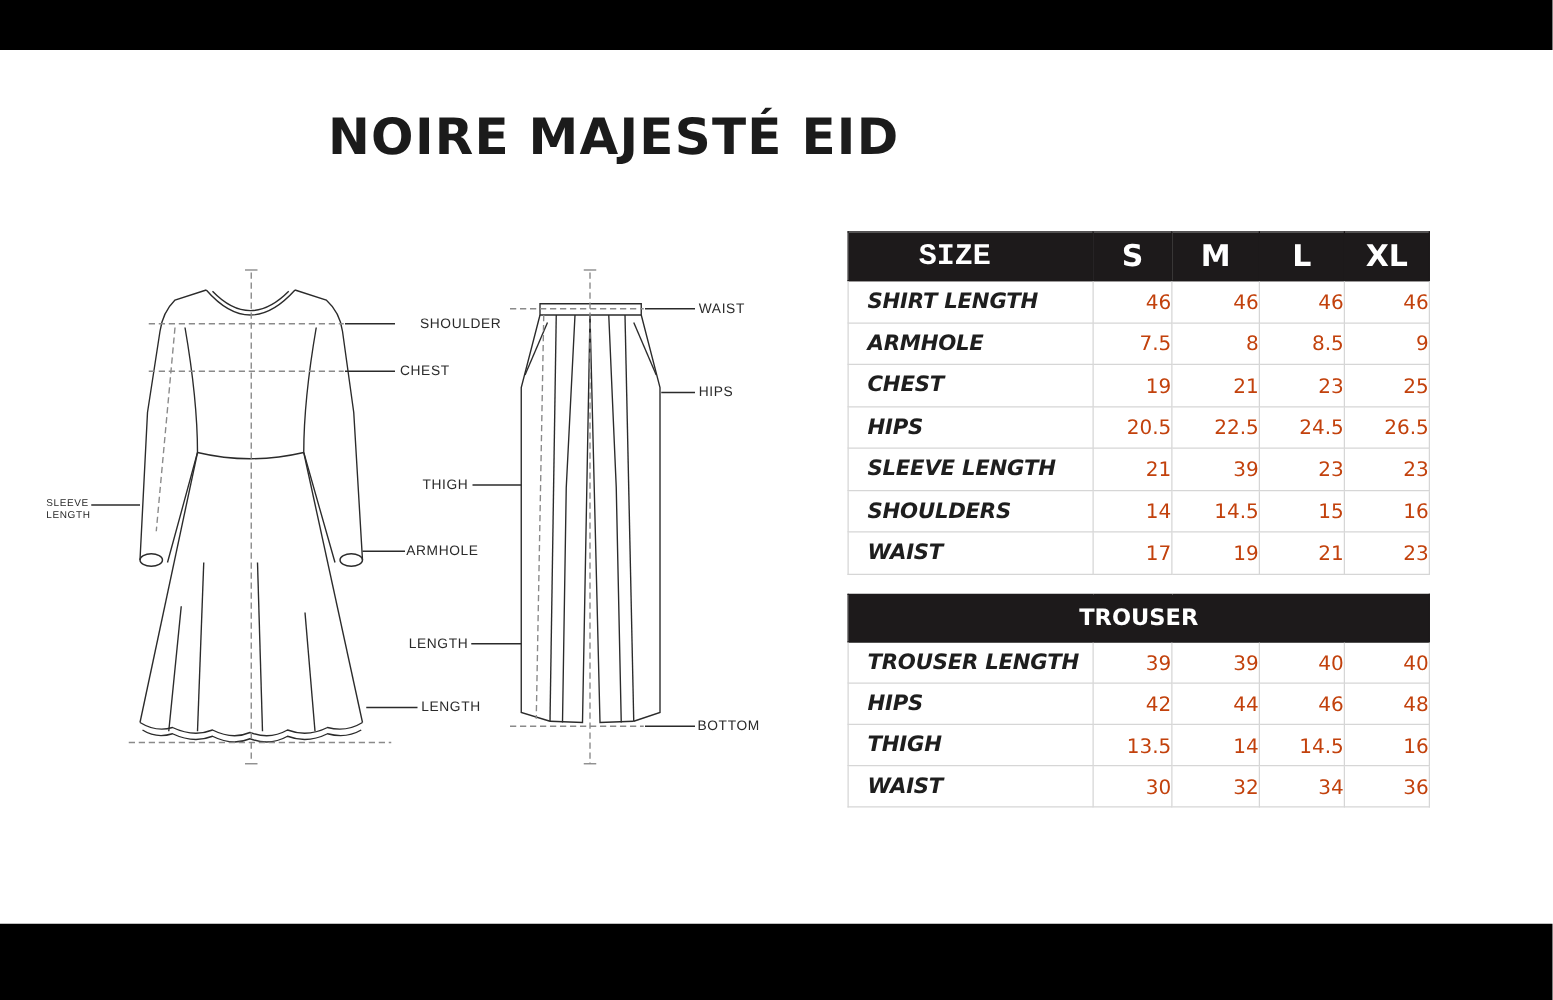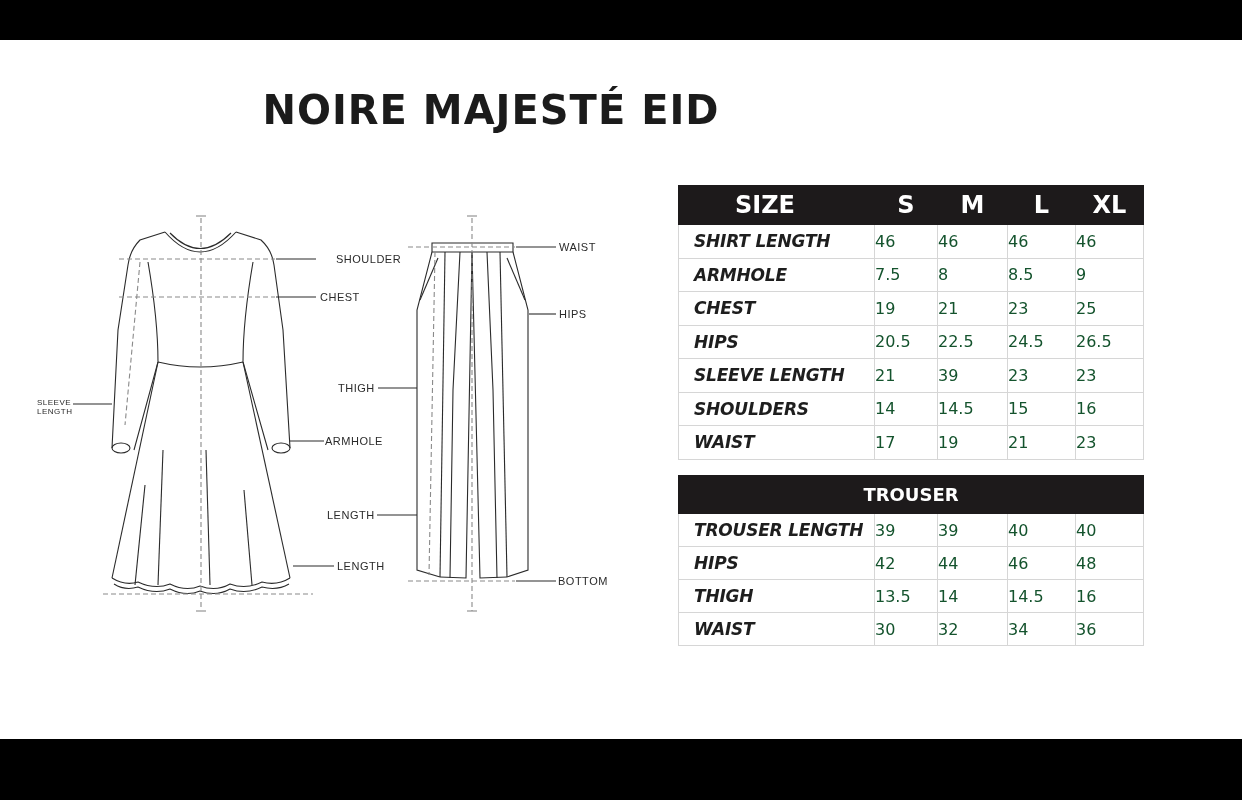--- a/index.html
+++ b/index.html
@@ -29,27 +29,27 @@
     position: absolute; left: 678px; border-collapse: collapse; table-layout: fixed;
     font-family: "DejaVu Sans", sans-serif;
   }
   table.size td, table.size th { border: 1px solid #d6d6d6; padding: 0; }
   table.size thead th {
     background: #1d1a1b; color: #ffffff; font-weight: bold; border-color: #1d1a1b;
   }
   .col-label { width: 196px; }
   .col-s { width: 63px; } .col-m { width: 70px; } .col-l { width: 68px; } .col-xl { width: 68px; }
   .hdr-size { font-size: 24px; text-align: center; height: 38px; }
-  .hdr-size.first { text-align: left; padding-left: 56px !important; }
+  .hdr-size.first { text-align: left; padding-left: 56px !important; font-family: Liberation Mono, monospace; }
   .row-label {
     text-align: left; padding-left: 15px !important; font-weight: bold; font-size: 17px;
     color: #1e1e1e; letter-spacing: -0.2px; white-space: nowrap; font-style: italic;
   }
   .cell {
-    text-align: left; font-size: 16px; color: #14532d; font-weight: normal;
+    text-align: right; font-size: 16px; color: #c2410c; font-weight: normal;
     font-family: "DejaVu Sans", sans-serif;
   }
   #shirt-table { top: 185px; }
   #shirt-table tbody tr { height: 33.5px; }
   #trouser-table { top: 475px; }
   #trouser-table thead th { height: 37px; font-size: 18px; text-align: center; }
   #trouser-table tbody tr { height: 33px; }
 </style>
 </head>
 <body>

